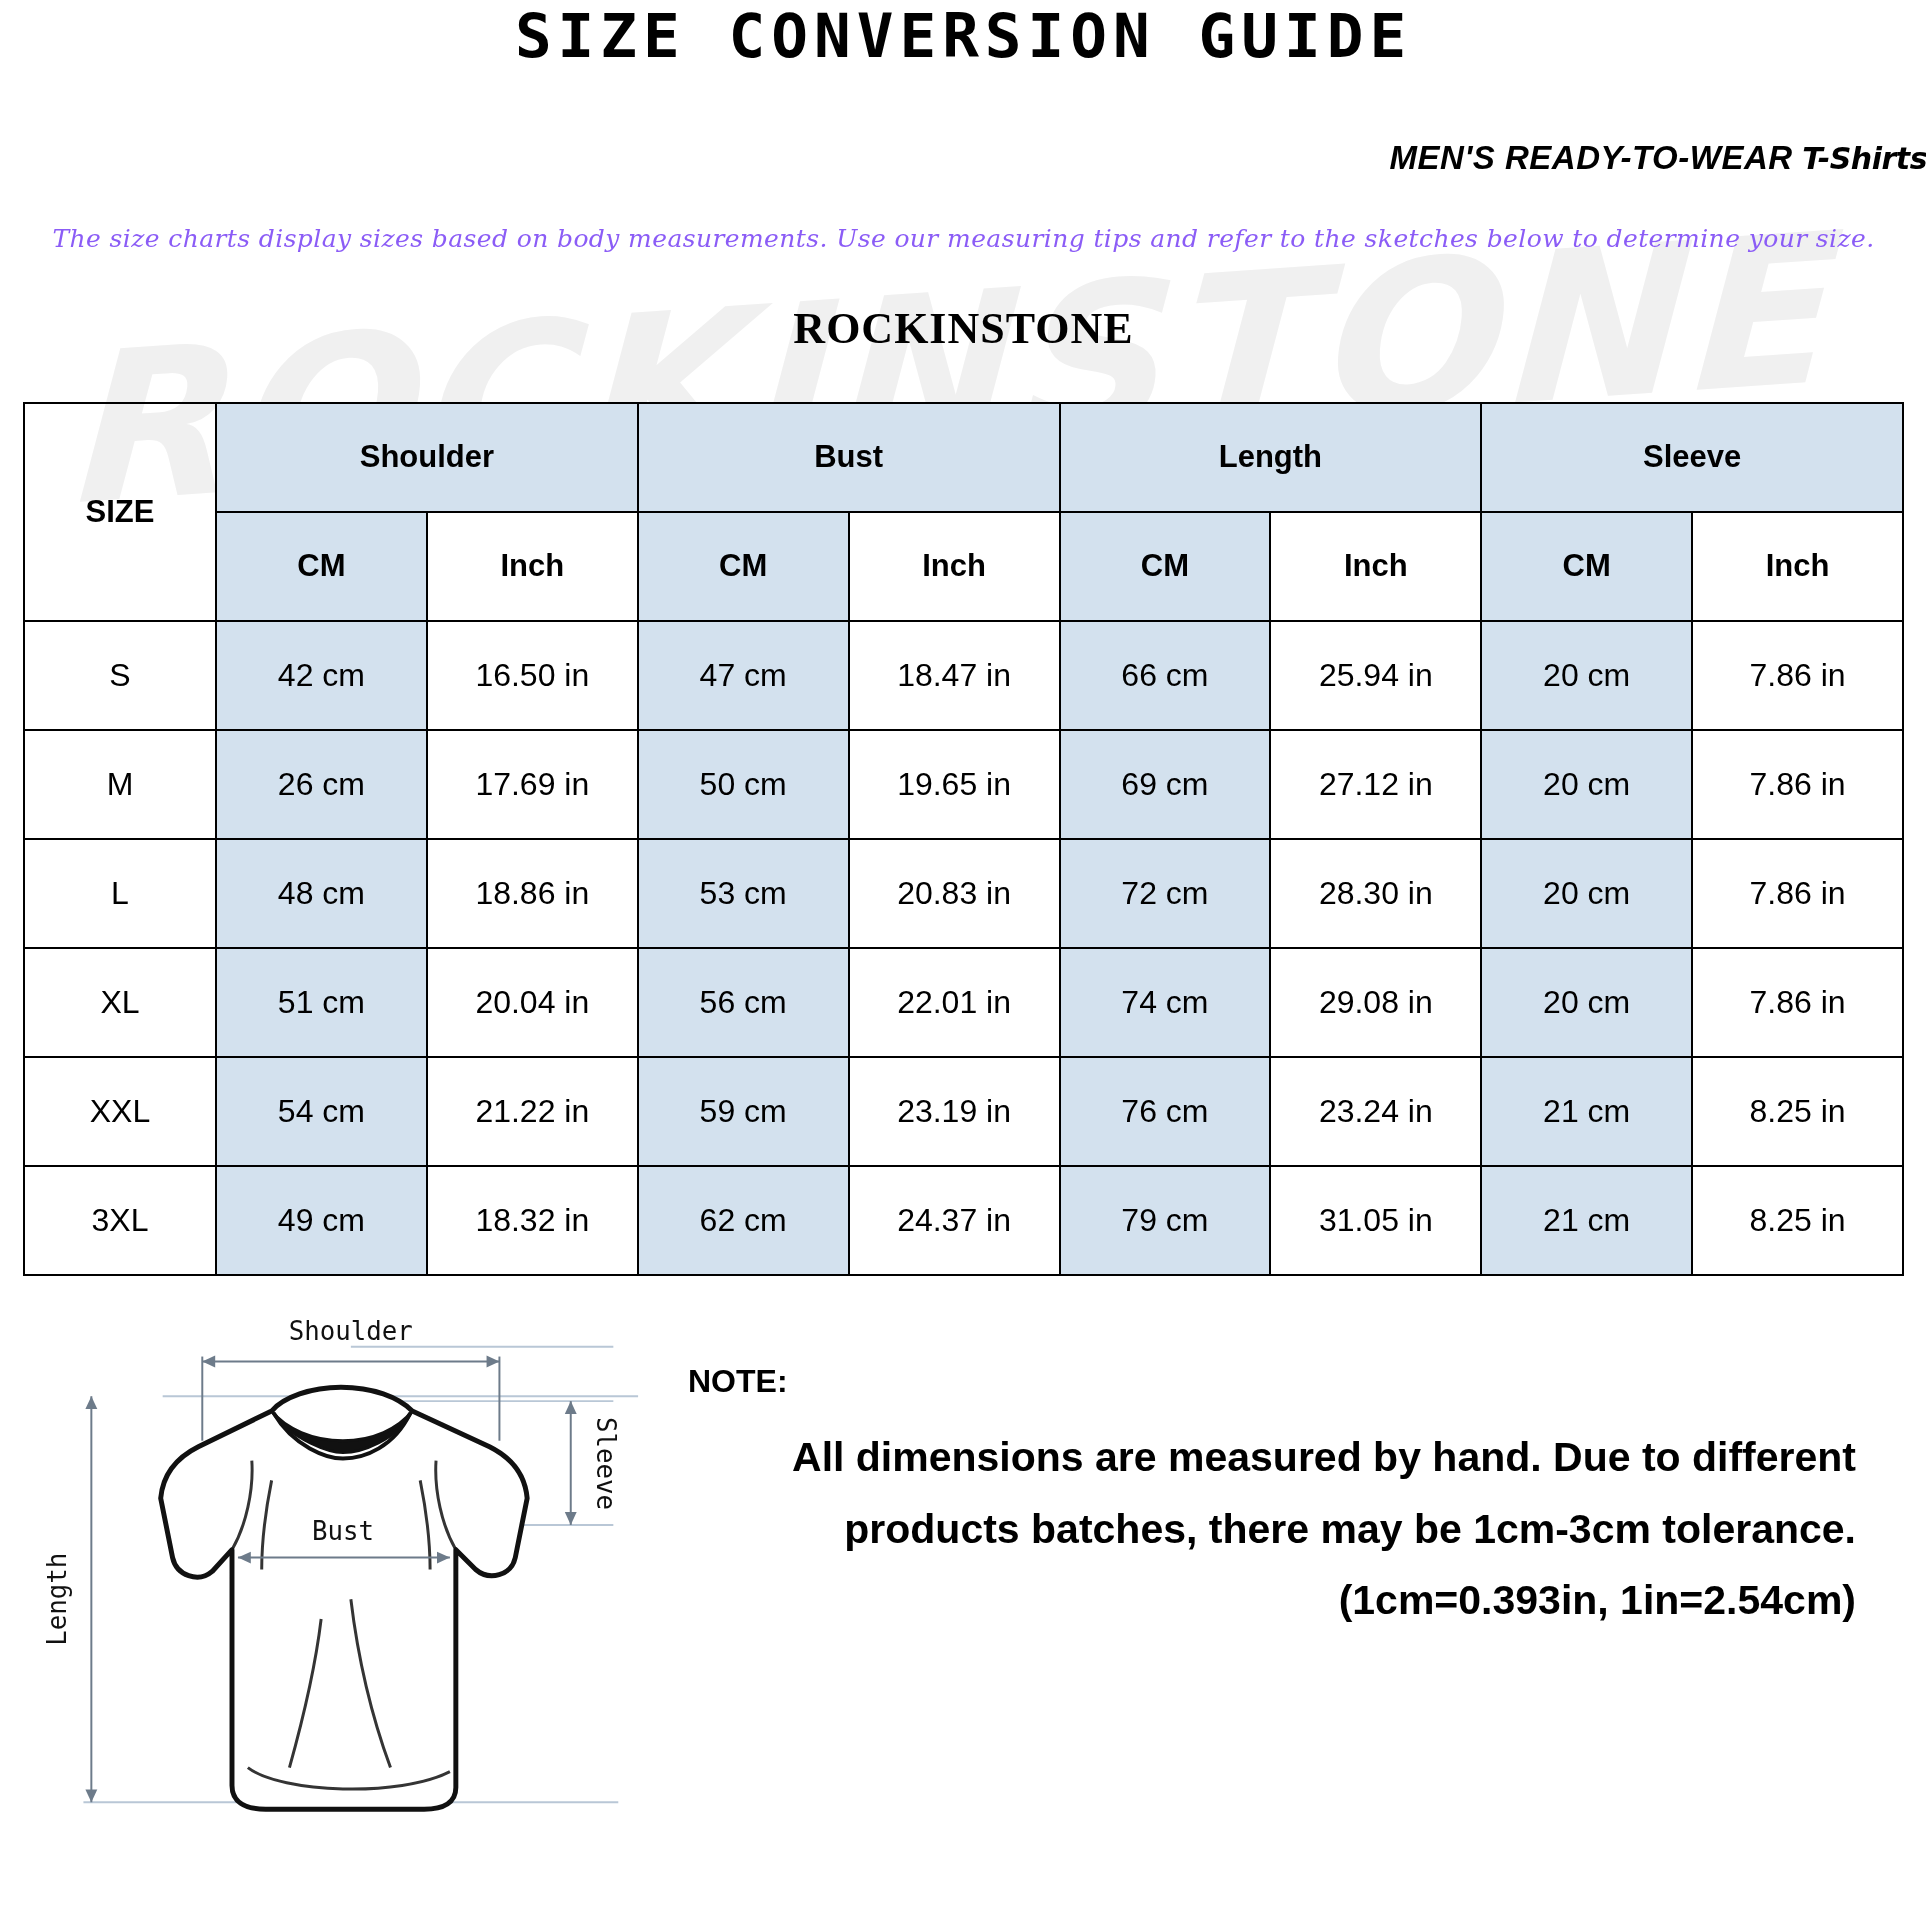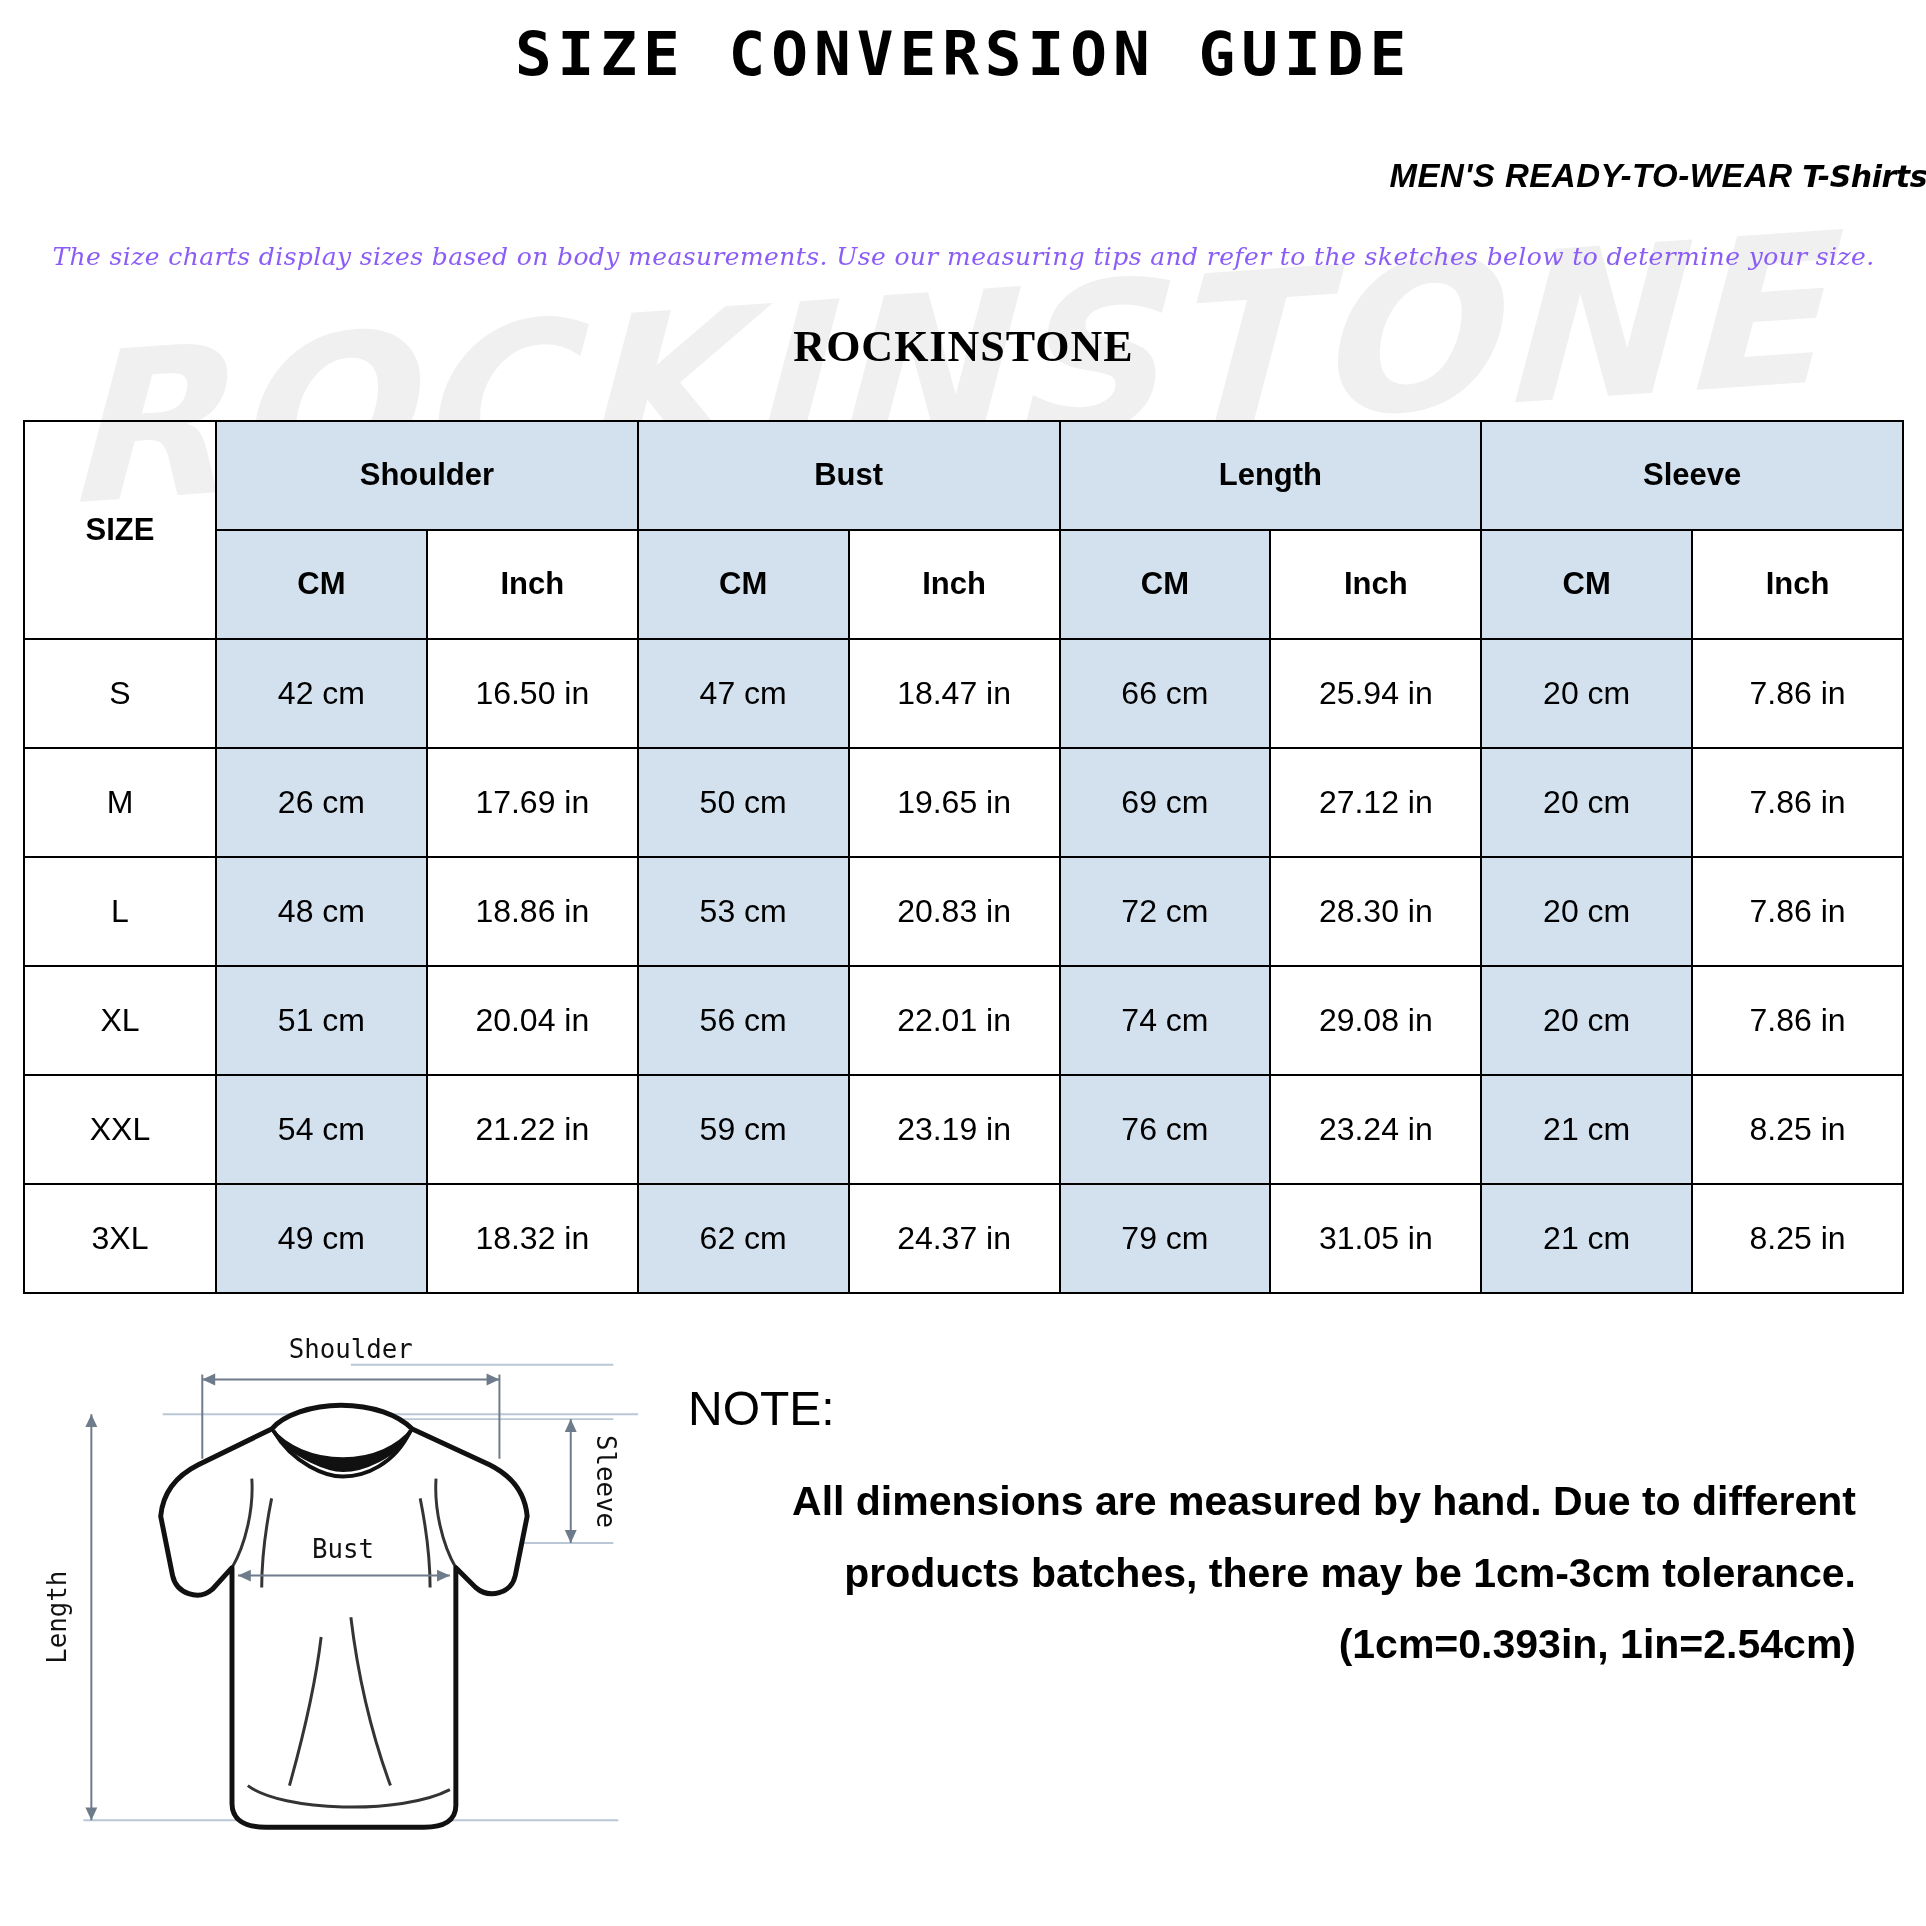--- a/index.html
+++ b/index.html
@@ -42,21 +42,20 @@
 
   .content { position: relative; z-index: 2; }
 
   
   .title {
     text-align: center;
     font-family: "DejaVu Sans Mono", monospace;
     font-size: 61px;
     font-weight: 700;
     letter-spacing: 6px;
-    margin-top: 18px;
   }
   .subtitle {
     text-align: right;
     font-size: 33px;
     font-weight: 700;
     margin-top: 68px;
     letter-spacing: 0.5px;
     font-style: italic;
   }
   .subtitle .sub-b {
@@ -118,23 +117,23 @@
     width: 634px;
     flex: none;
     position: relative;
   }
   .note-wrap {
     flex: 1;
     padding-left: 30px;
     padding-top: 61px;
   }
   .note-title {
-    font-size: 48px;
-    font-weight: 400;
-    margin-bottom: 30px;
+    font-size: 32px;
+    font-weight: 700;
+    margin-bottom: 22px;
   }
   .note-body {
     font-size: 41px;
     font-weight: 700;
     line-height: 1.75;
     max-width: 1168px;
     text-align: right;
   }
 </style>
 </head>

